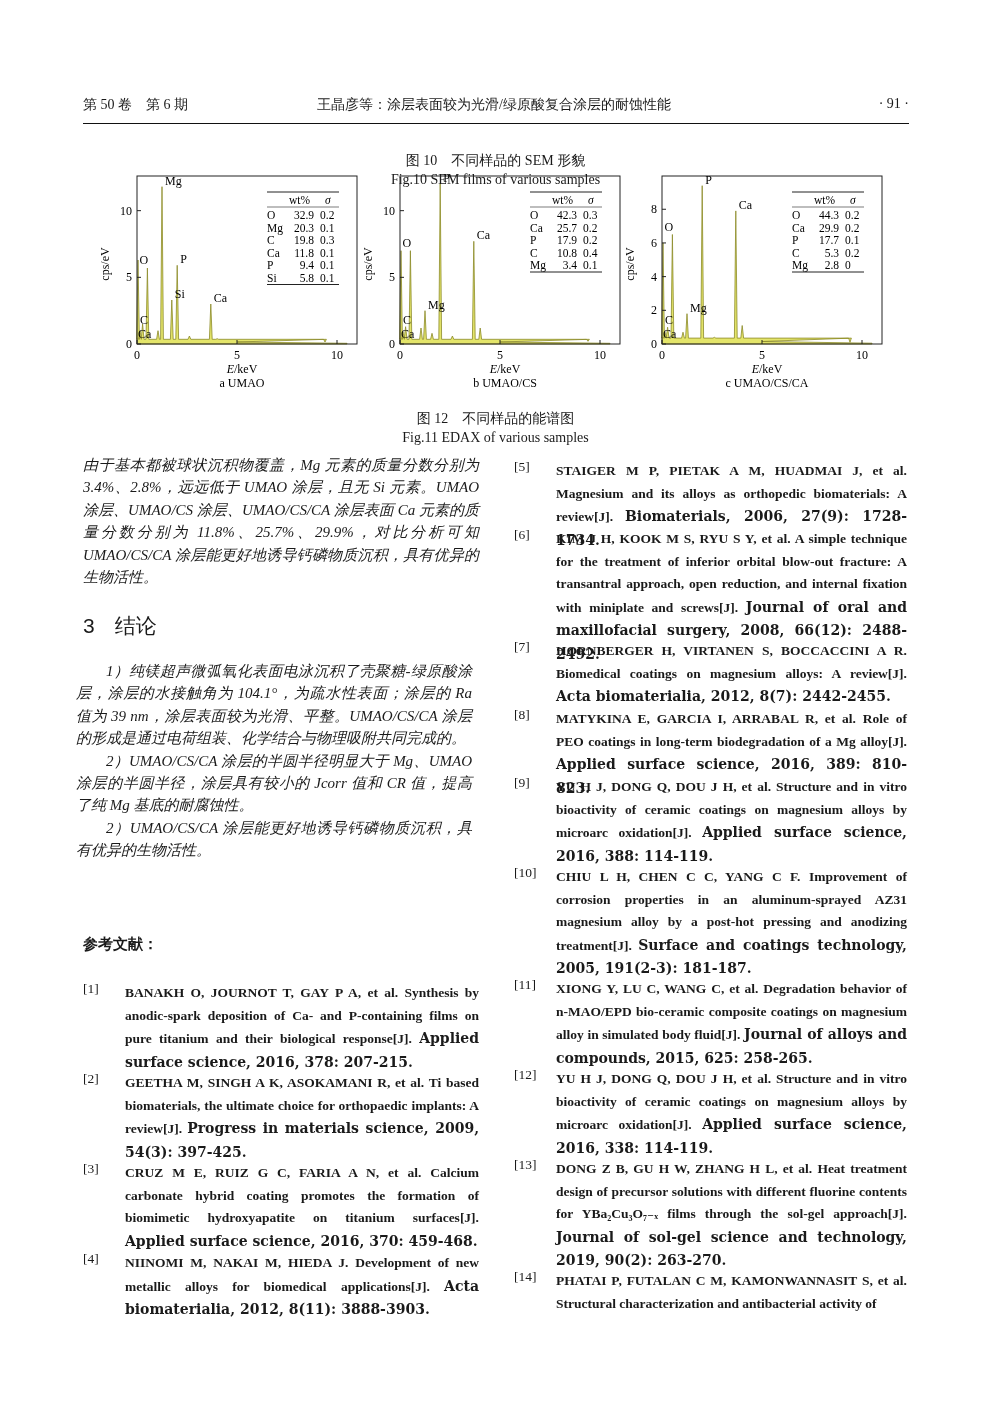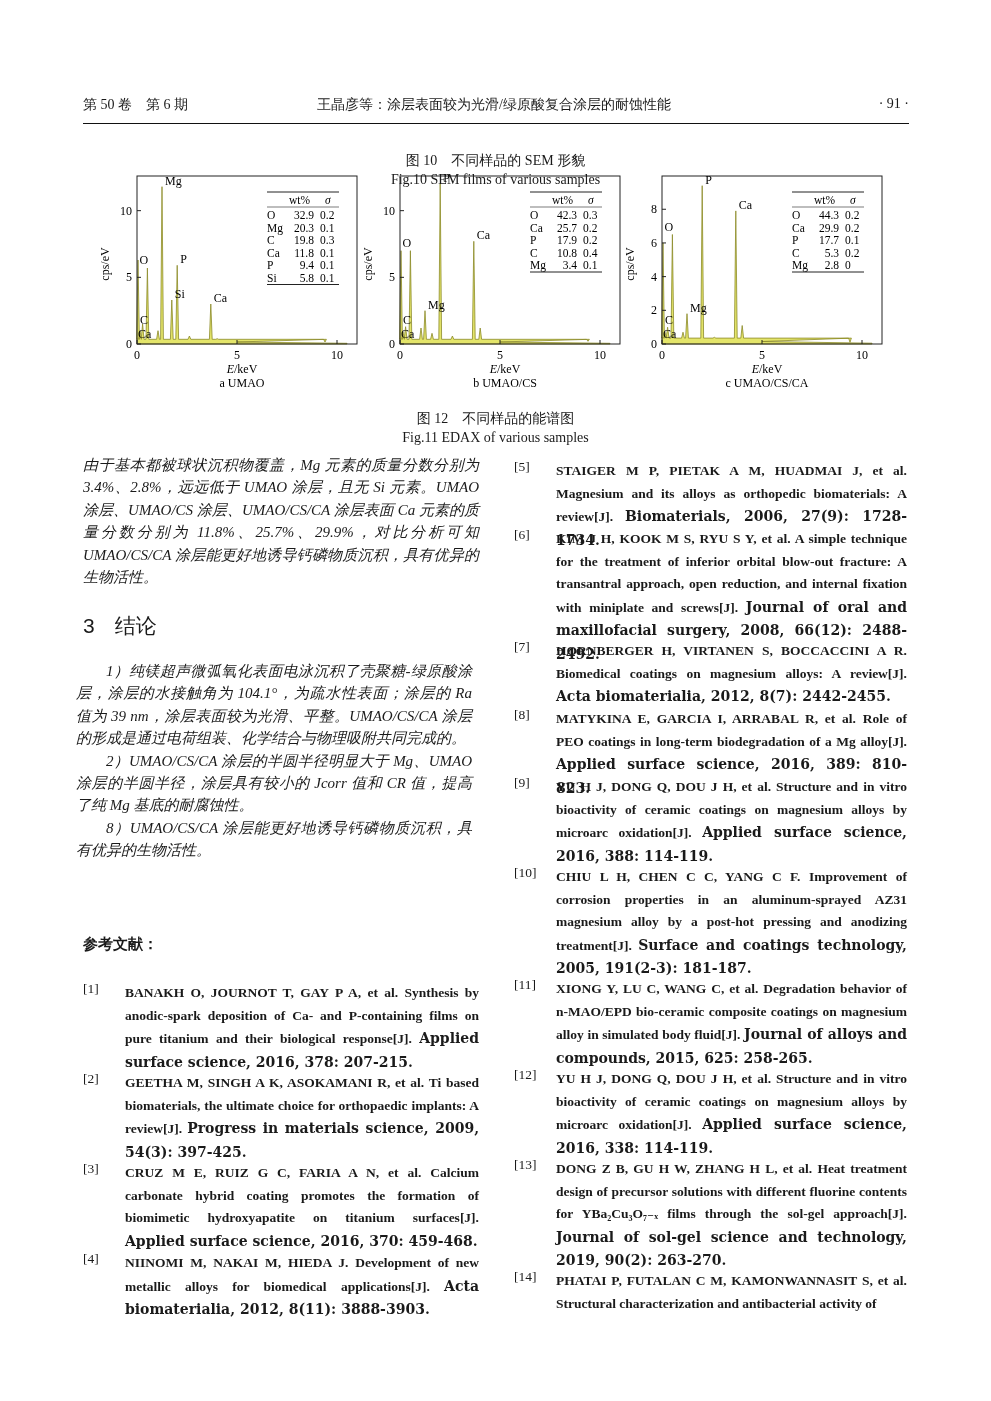--- a/index.html
+++ b/index.html
@@ -193,21 +193,21 @@
   <p>由于基本都被球状沉积物覆盖，Mg 元素的质量分数分别为 3.4%、2.8%，远远低于 UMAO 涂层，且无 Si 元素。UMAO 涂层、UMAO/CS 涂层、UMAO/CS/CA 涂层表面 Ca 元素的质量分数分别为 11.8%、25.7%、29.9%，对比分析可知 UMAO/CS/CA 涂层能更好地诱导钙磷物质沉积，具有优异的生物活性。</p>
 </div>
 
 <div class="sec">
   <span class="num">3</span><span>结论</span>
 </div>
 
 <div class="col" style="left:76px;top:660px;width:396px;">
   <p style="text-indent:2em;">1）纯镁超声微弧氧化表面电泳沉积了壳聚糖-绿原酸涂层，涂层的水接触角为 104.1°，为疏水性表面；涂层的 Ra 值为 39 nm，涂层表面较为光滑、平整。UMAO/CS/CA 涂层的形成是通过电荷组装、化学结合与物理吸附共同完成的。</p>
   <p style="text-indent:2em;">2）UMAO/CS/CA 涂层的半圆半径明显大于 Mg、UMAO 涂层的半圆半径，涂层具有较小的 Jcorr 值和 CR 值，提高了纯 Mg 基底的耐腐蚀性。</p>
-  <p style="text-indent:2em;">8）UMAO/CS/CA 涂层能更好地诱导钙磷物质沉积，具有优异的生物活性。</p>
+  <p style="text-indent:2em;">2）UMAO/CS/CA 涂层能更好地诱导钙磷物质沉积，具有优异的生物活性。</p>
 </div>
 
 <div class="refhead">参考文献：</div>
 
 <div id="refs">
     <div class="ref" style="left: 83px; top: 978px; width: 396px; height: 90px;">
       <span class="n">[1]</span>
       <div class="t" style="width: 354px;">BANAKH O, JOURNOT T, GAY P A, et al. Synthesis by anodic-spark deposition of Ca- and P-containing films on pure titanium and their biological response[J]. <span class="jn">Applied surface science, 2016, 378: 207-215.</span></div>
     </div>
     <div class="ref" style="left: 83px; top: 1068px; width: 396px; height: 90px;">

